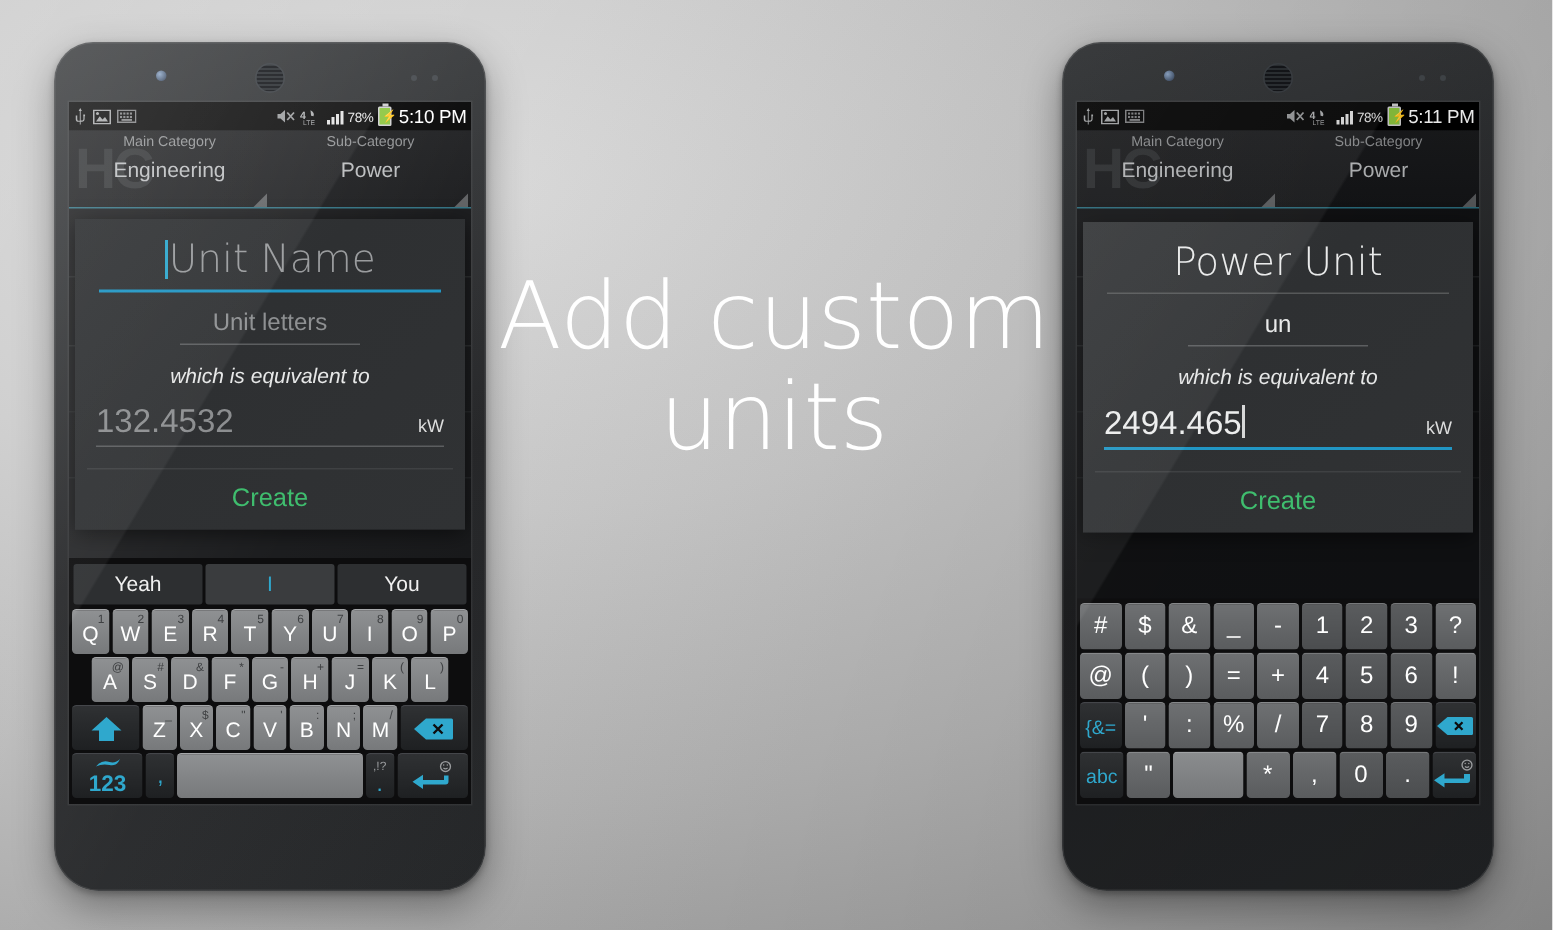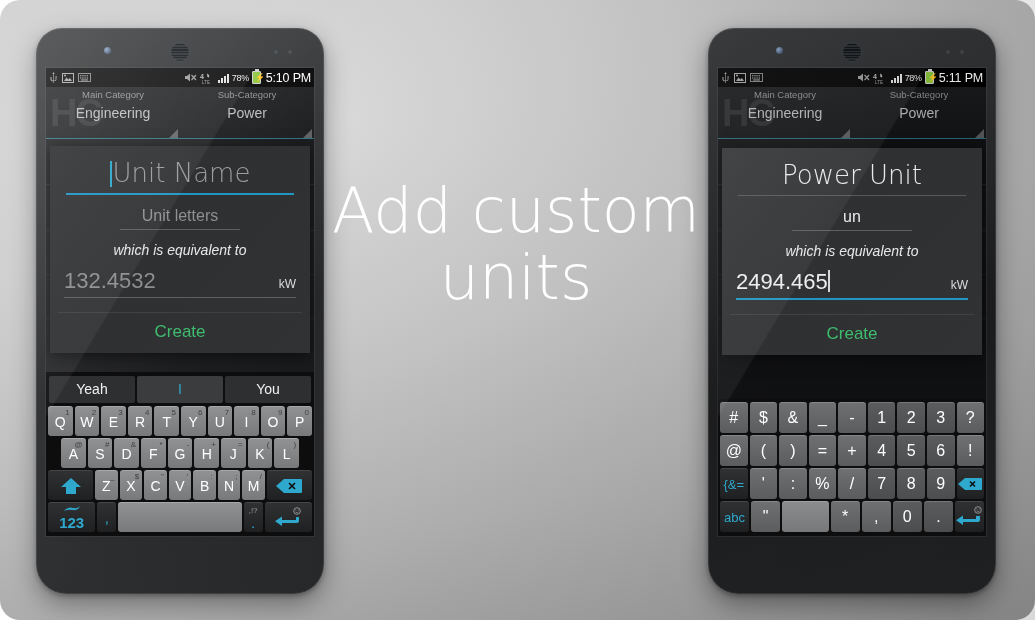--- a/index.html
+++ b/index.html
@@ -6,21 +6,20 @@
   html, body {
     width: 1035px; height: 620px;
     overflow: hidden;
     font-family: "Liberation Sans", sans-serif;
   }
   .stage {
     position: relative;
     width: 1035px; height: 620px;
     background:
       radial-gradient(ellipse 120% 100% at 30% 20%, #d8d8d8 0%, #c9c9c9 35%, #b6b6b6 65%, #9a9a9a 100%);
-    border-radius: 20px;
   }
   .stage:after{
     content:"";
     position:absolute; inset:0;
     background: linear-gradient(118deg, rgba(255,255,255,0.18) 0%, rgba(255,255,255,0.05) 28%, rgba(0,0,0,0.06) 58%, rgba(0,0,0,0.15) 100%);
     pointer-events:none;
   }
 
   
   .caption {

